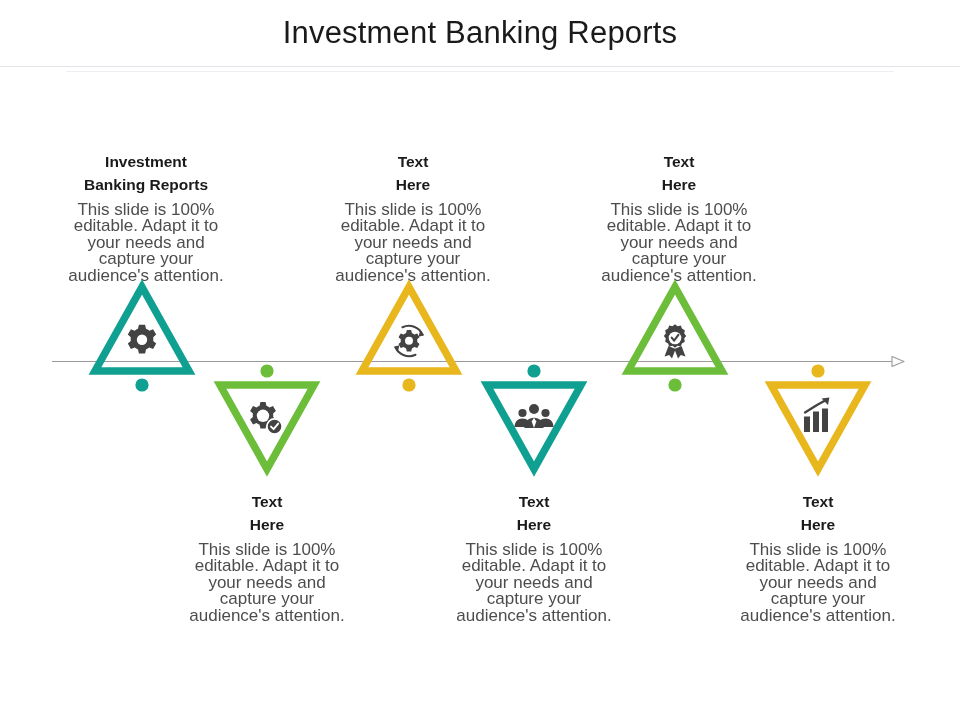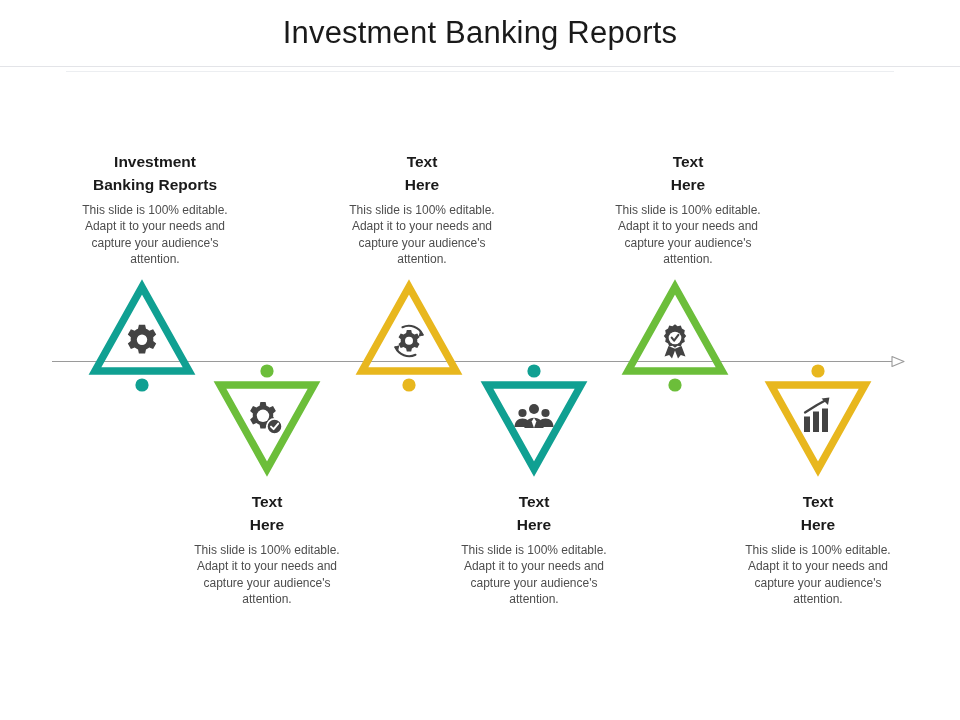--- a/index.html
+++ b/index.html
@@ -71,40 +71,40 @@
     text-align: center;
   }
   .stage-heading {
     font-size: 15.5px;
     font-weight: bold;
     color: #1a1a1a;
     line-height: 23px;
     white-space: pre-line;
   }
   .stage-body {
-    font-size: 12px;
+    font-size: 17px;
     font-weight: normal;
     color: #4d4d4d;
     line-height: 16.4px;
     margin-top: 6px;
     padding: 0 14px;
   }
   .stage-marker {
     position: absolute;
     width: 200px;
     height: 120px;
     left: 0;
   }
   .stage-marker svg {
     display: block;
     margin: 0 auto;
   }
 
   
-  .stage.up .stage-text { position: absolute; top: 0; left: 13px; }
+  .stage.up .stage-text { position: absolute; top: 0; left: 4px; }
   .stage.up .stage-marker { top: 128px; }
 
   
   .stage.down .stage-marker { top: 0; }
   .stage.down .stage-text { position: absolute; top: 128px; left: 0; }
 </style>
 </head>
 <body>
 
 <div id="slide-header">

